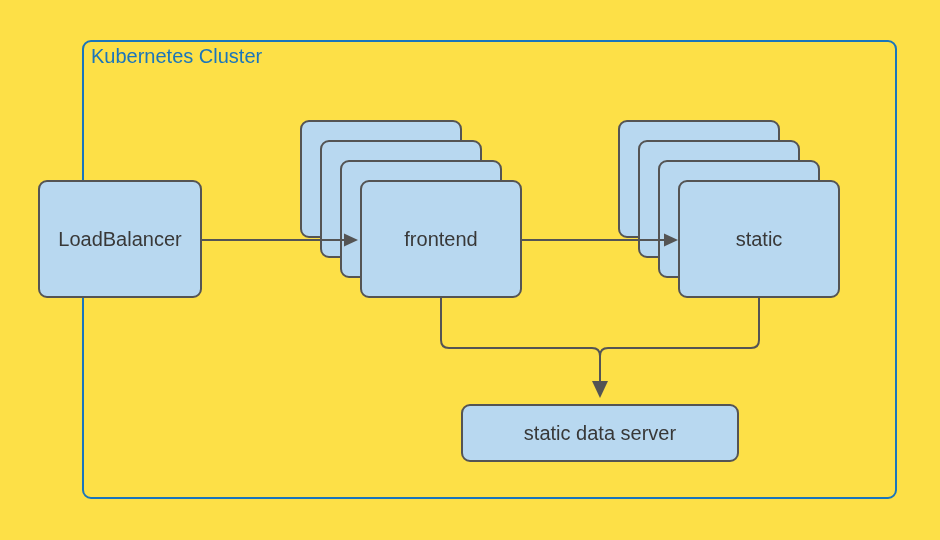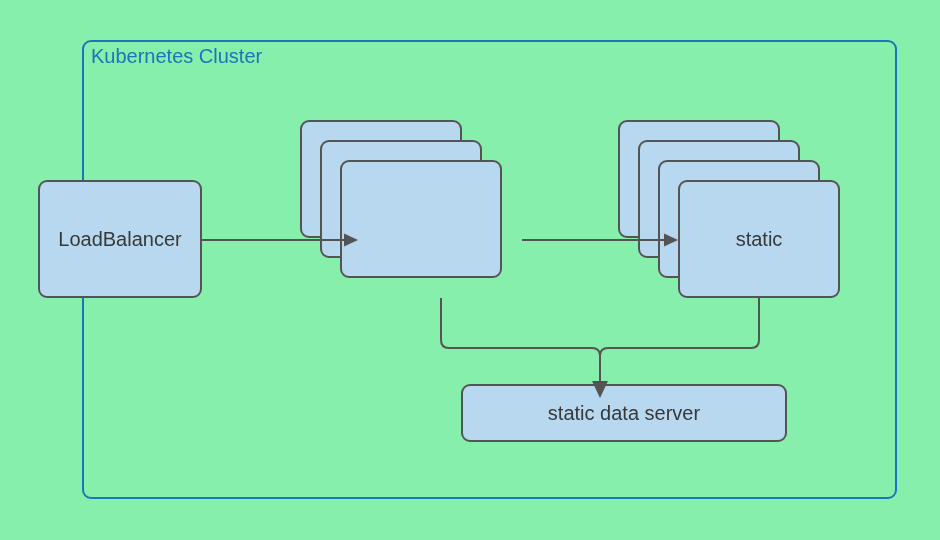--- a/index.html
+++ b/index.html
@@ -5,21 +5,21 @@
   html, body {
     margin: 0;
     padding: 0;
     background: #ffffff;
     font-family: "Liberation Sans", sans-serif;
   }
   .canvas {
     position: relative;
     width: 940px;
     height: 540px;
-    background: #86efac;
+    background: #fde047;
     overflow: hidden;
   }
   .cluster {
     position: absolute;
     left: 82px;
     top: 40px;
     width: 815px;
     height: 459px;
     box-sizing: border-box;
     border: 2.5px solid #1a75bb;
@@ -42,21 +42,21 @@
     border-radius: 9px;
     display: flex;
     align-items: center;
     justify-content: center;
     font-size: 20px;
     color: #383838;
     z-index: 2;
   }
   .node span { white-space: nowrap; }
   .lb   { left: 38px;  top: 180px; width: 164px; height: 118px; }
-  .sds  { left: 461px; top: 384px; width: 326px; height: 58px;  }
+  .sds  { left: 461px; top: 404px; width: 278px; height: 58px;  }
   .layer { width: 162px; height: 118px; }
   .f1 { left: 300px; top: 120px; }
   .f2 { left: 320px; top: 140px; }
   .f3 { left: 340px; top: 160px; }
   .f4 { left: 360px; top: 180px; }
   .b1 { left: 618px; top: 120px; }
   .b2 { left: 638px; top: 140px; }
   .b3 { left: 658px; top: 160px; }
   .b4 { left: 678px; top: 180px; }
   .edges {
@@ -87,20 +87,23 @@
     <div class="cluster-label">Kubernetes Cluster</div>
   </div>
 
   <div class="node lb">
     <span>LoadBalancer</span>
   </div>
 
   <div class="node layer f1"></div>
   <div class="node layer f2"></div>
   <div class="node layer f3"></div>
+  <div class="node layer f4">
+    <span>frontend</span>
+  </div>
 
   <div class="node layer b1"></div>
   <div class="node layer b2"></div>
   <div class="node layer b3"></div>
   <div class="node layer b4">
     <span>static</span>
   </div>
 
   <div class="node sds">
     <span>static data server</span>

